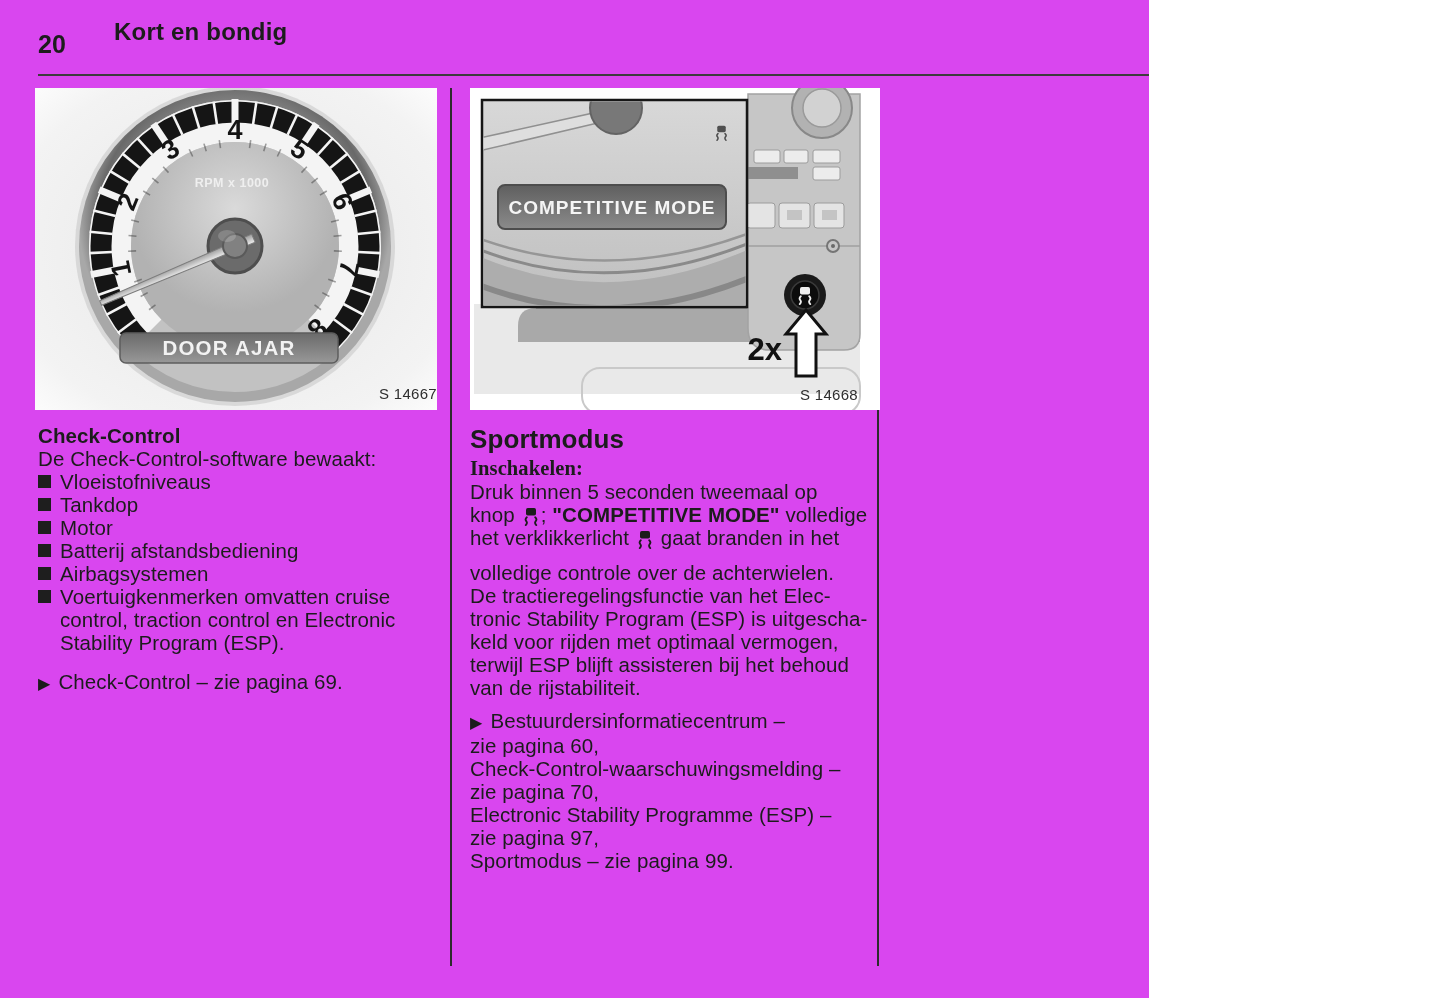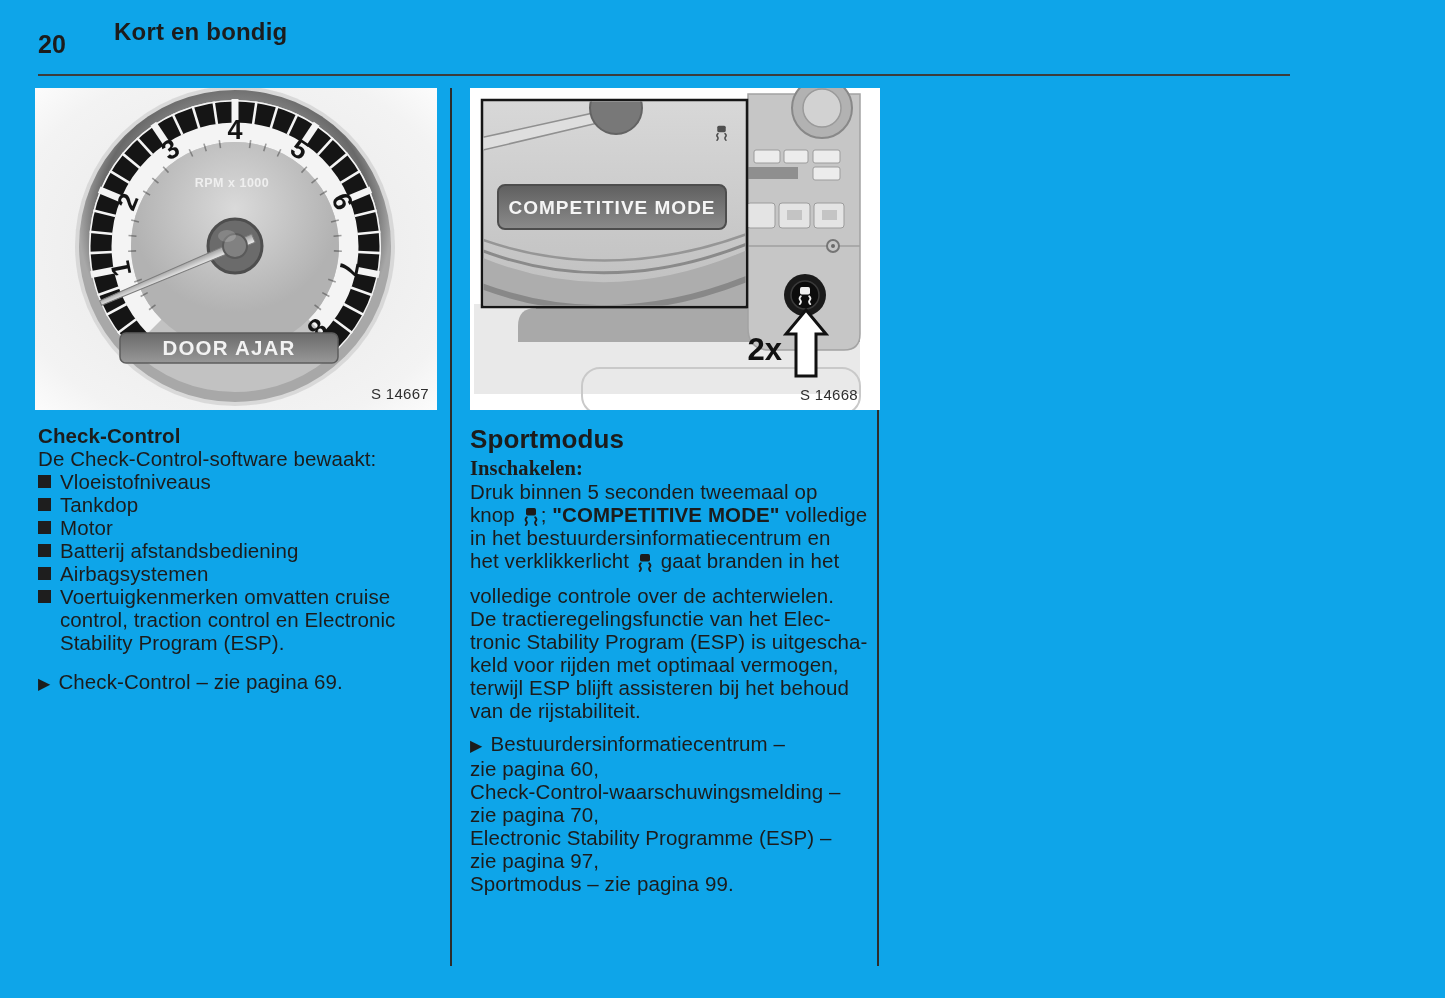--- a/index.html
+++ b/index.html
@@ -1,28 +1,28 @@
 <!DOCTYPE html>
 <html><head>
 <meta charset="utf-8">
 <style>
   html,body{margin:0;padding:0;background:#fff;}
-  .page{position:relative;width:1445px;height:998px;background:#0ea5e9;
+  .page{position:relative;width:1149px;height:998px;background:#d946ef;
         font-family:"Liberation Sans",sans-serif;color:#1c1c1c;overflow:hidden;}
   .pagenum{position:absolute;left:38px;top:30px;font-size:25px;font-weight:bold;}
   .pagetitle{position:absolute;left:114px;top:18px;font-size:24px;font-weight:bold;letter-spacing:.2px;}
   .rule-h{position:absolute;left:38px;top:74px;width:1252px;height:2px;background:#3c3c3c;}
   .rule-v{position:absolute;top:88px;width:2px;height:878px;background:#2c2c2c;}
   .rule-v1{left:450px;} .rule-v2{left:877px;}
   .fig{position:absolute;}
   .fig-left{left:35px;top:88px;width:402px;height:322px;}
   .fig-right{left:470px;top:88px;width:410px;height:322px;text-align:center;}
   .figsvg{display:block;width:100%;height:100%;}
   .caption{position:absolute;font-size:15px;color:#2e2e2e;letter-spacing:.3px;}
-  .fig-left .caption{right:8px;top:297px;}
+  .fig-left .caption{right:0;top:297px;}
   .fig-right .caption{right:22px;top:298px;}
   .col{position:absolute;font-size:20.5px;line-height:23px;letter-spacing:.1px;}
   .col-left{left:38px;top:424px;width:404px;}
   .col-right{left:470px;top:424px;width:406px;}
   .h-small{font-weight:bold;}
   .h-big{font-size:26px;font-weight:bold;line-height:30px;margin-bottom:3px;}
   .sub{font-weight:bold;font-family:Liberation Serif, serif;}
   .bullet{display:flex;}
   .sq{flex:0 0 13px;width:13px;height:13px;background:#1e1e1e;margin:5px 9px 0 0;}
   .marker{font-size:16px;margin-right:8px;}
@@ -271,21 +271,20 @@
   </div>
 
   <div class="col col-right">
     <div class="h-big">Sportmodus</div>
     <div class="sub">Inschakelen:</div>
     <div class="para1">
       <div>Druk binnen 5 seconden tweemaal op</div>
       <div><span>knop </span><svg class="esp-inline">
             <use href="#esp-sym"></use>
           </svg><span>; </span><b>"COMPETITIVE MODE"</b><span> volledige</span></div>
-      <div>in het bestuurdersinformatiecentrum en</div>
       <div><span>het verklikkerlicht </span><svg class="esp-inline">
             <use href="#esp-sym"></use>
           </svg><span> gaat branden in het</span></div>
     </div>
     <div class="para2">
         <div>volledige controle over de achterwielen.</div>
         <div>De tractieregelingsfunctie van het Elec-</div>
         <div>tronic Stability Program (ESP) is uitgescha-</div>
         <div>keld voor rijden met optimaal vermogen,</div>
         <div>terwijl ESP blijft assisteren bij het behoud</div>

